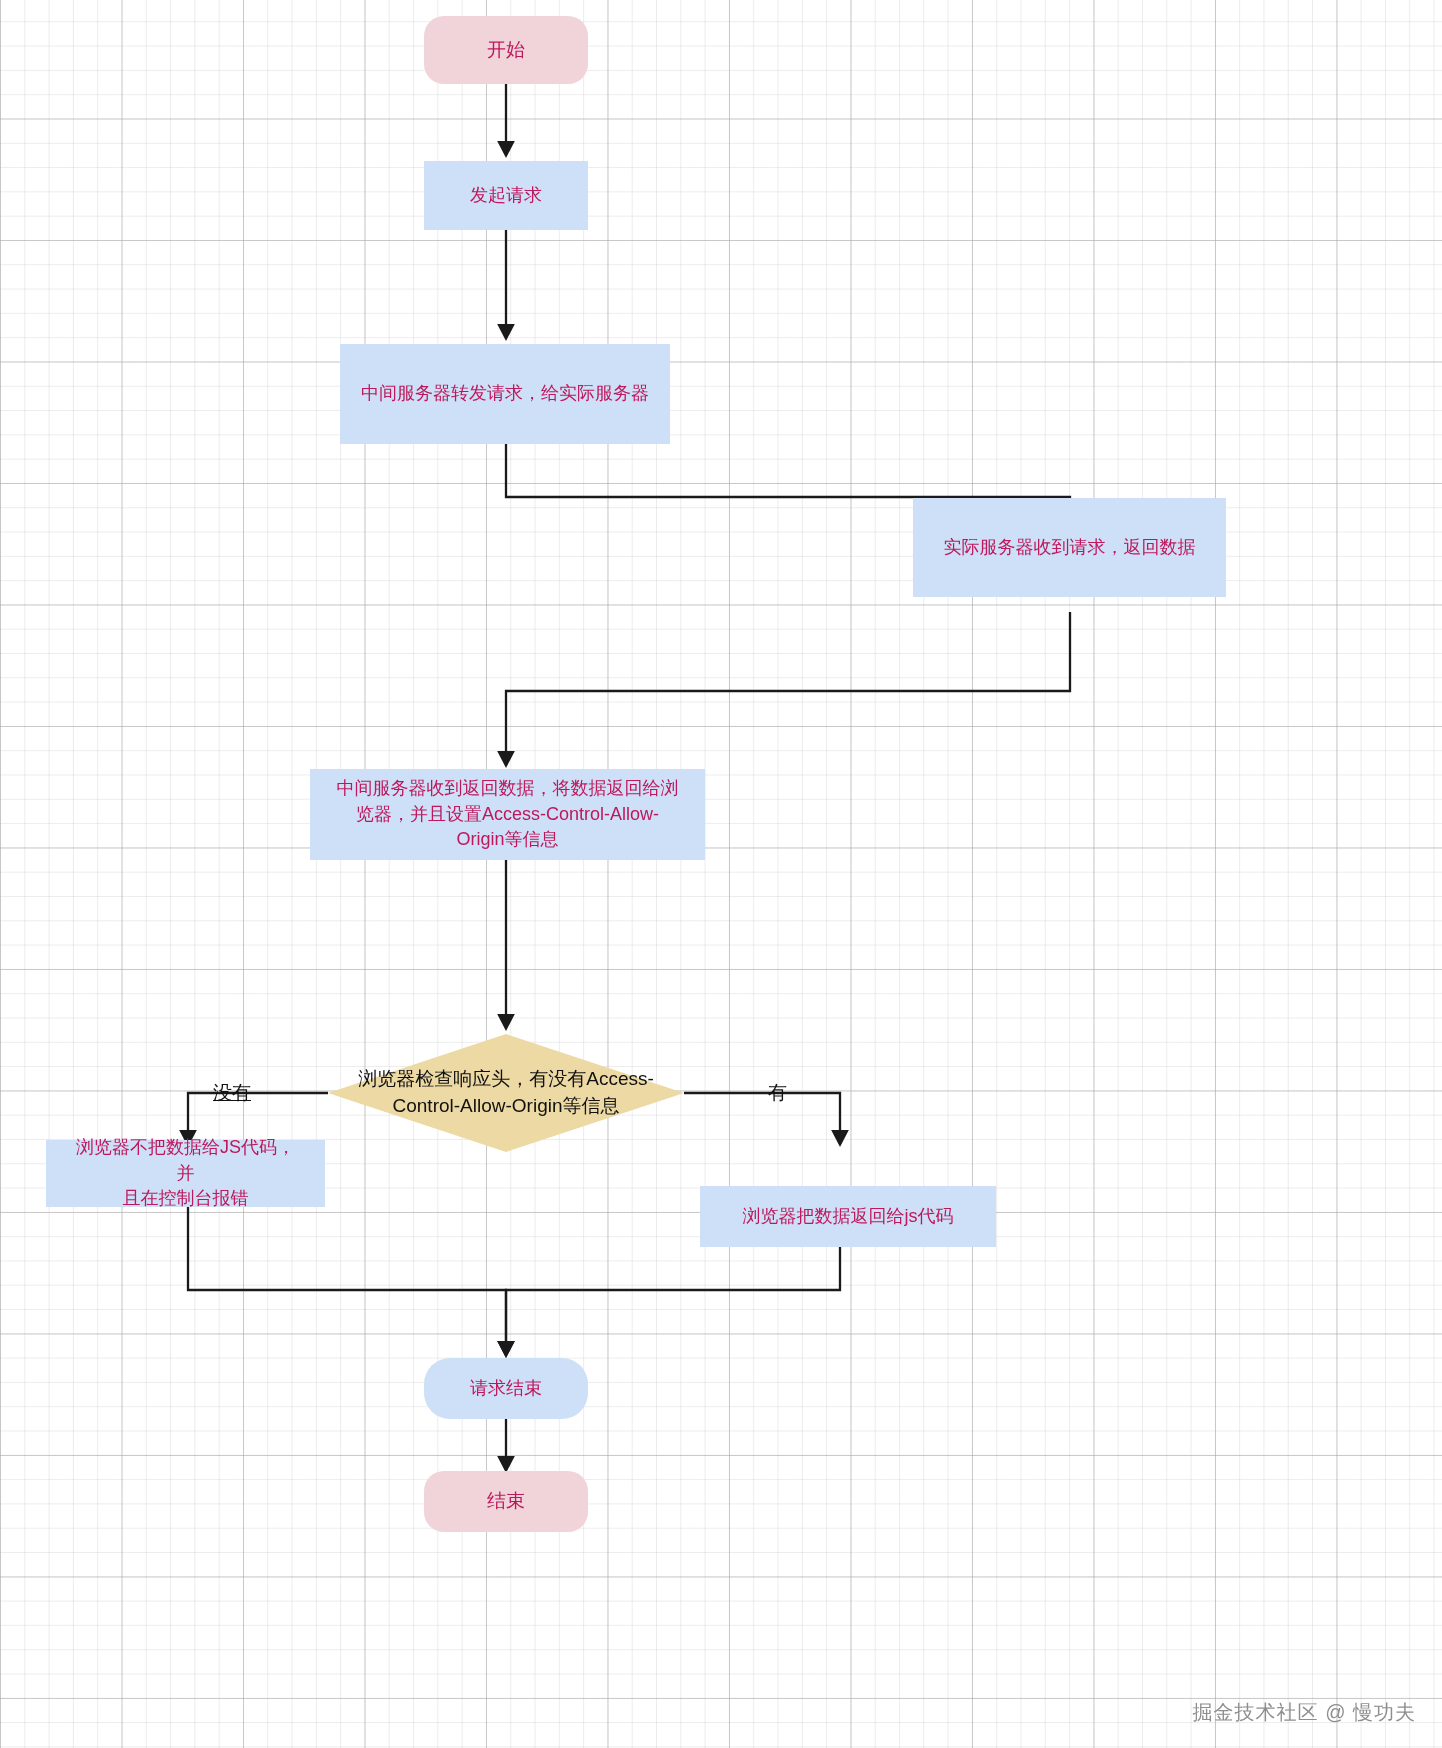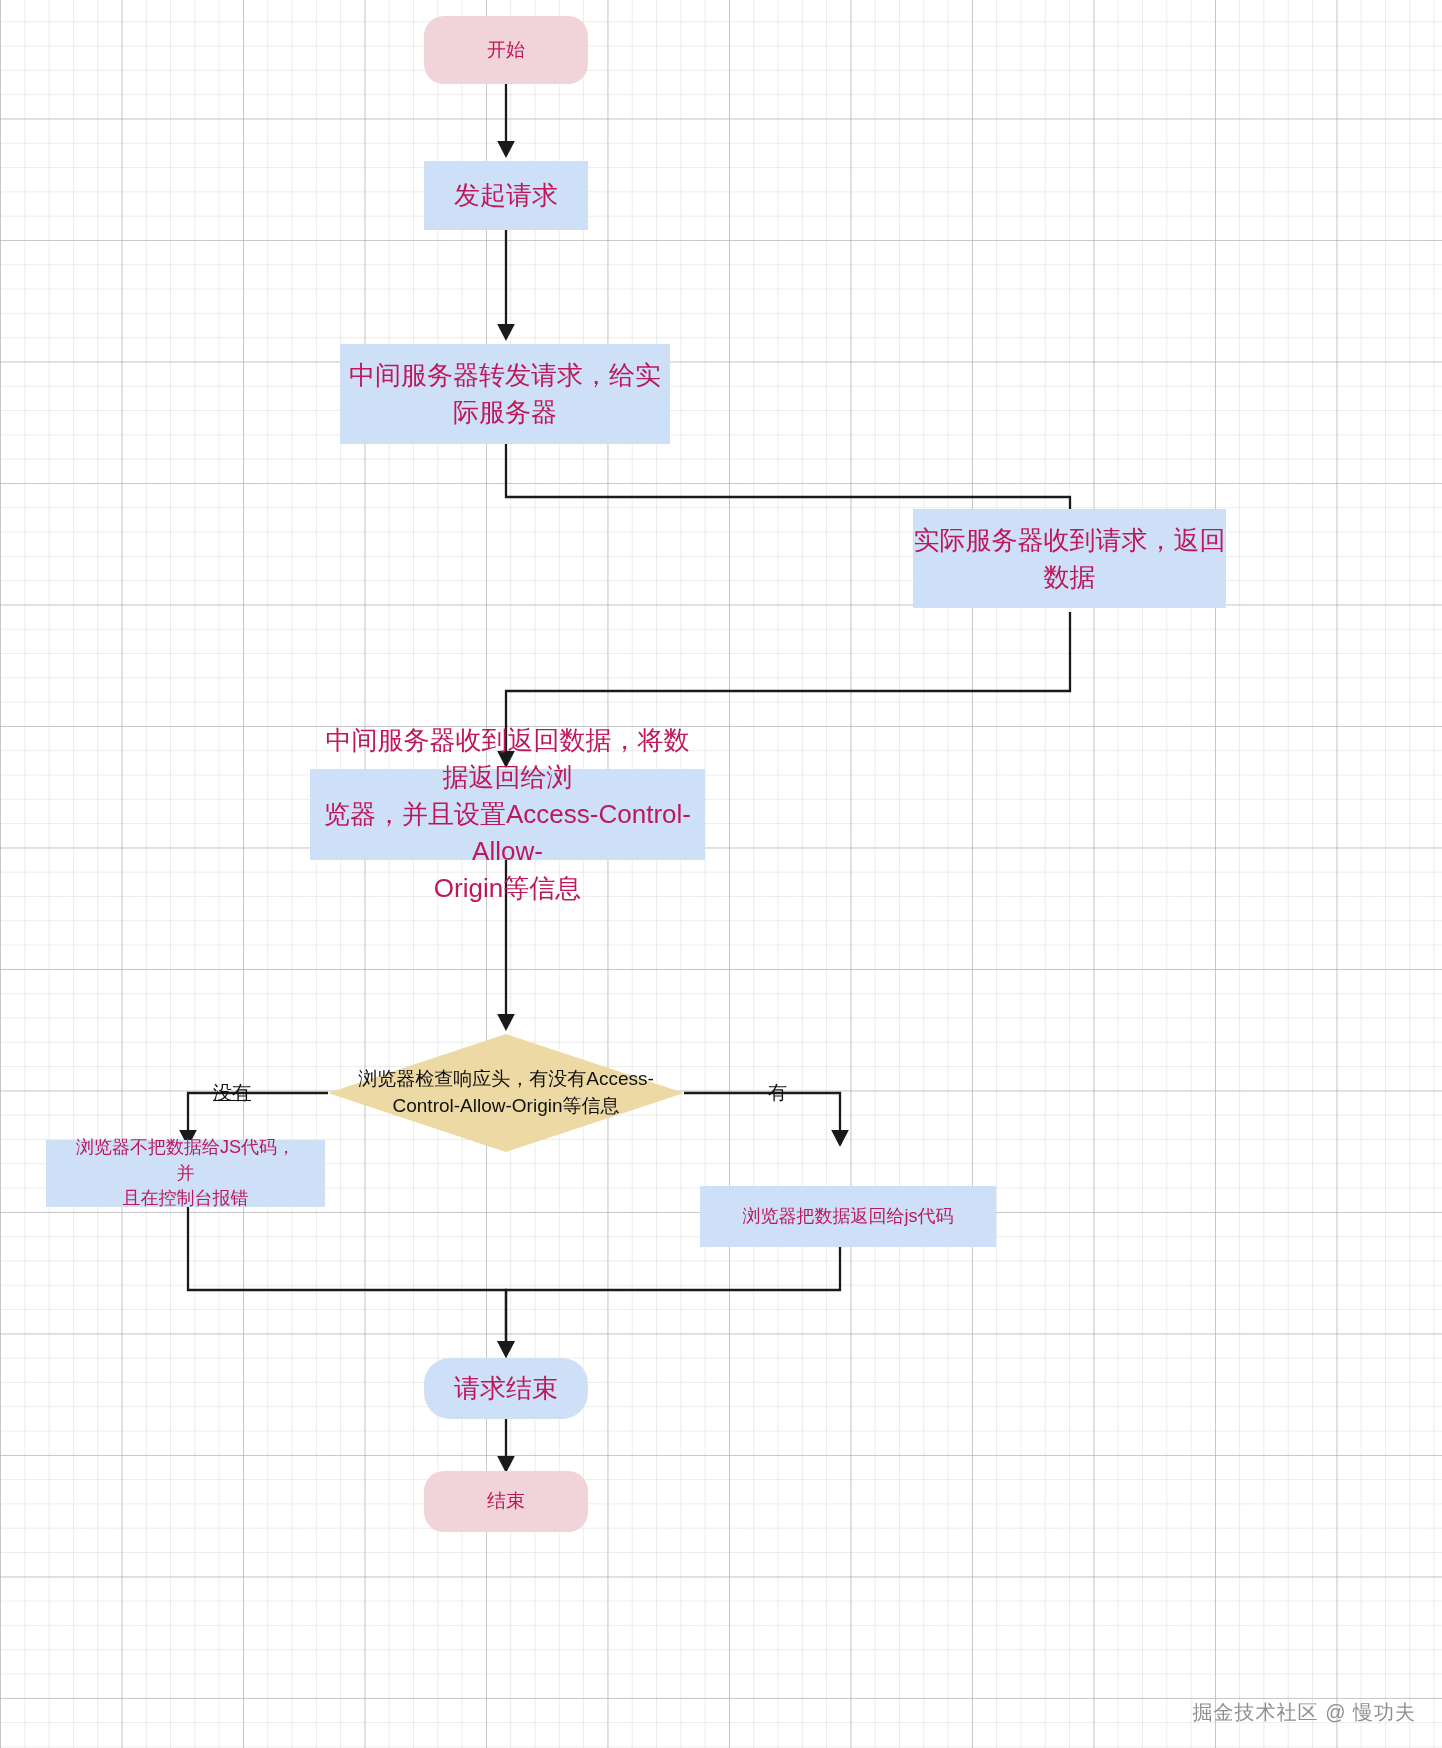--- a/index.html
+++ b/index.html
@@ -33,21 +33,21 @@
     align-items:center;
     justify-content:center;
     text-align:center;
     color:#be185d;
     line-height:1.42;
     white-space:pre-line;
     z-index:3;
   }
   .proc{
     background:#cde0f7;
-    font-size:26px;
+    font-size:18px;
   }
   .term{
     background:#f0d4da;
     border-radius:20px;
     font-size:19px;
   }
   .diamond-wrap{
     position:absolute;
     z-index:2;
   }
@@ -126,21 +126,21 @@
   </div>
 
   <div class="node proc" style="left:424px;top:161px;width:164px;height:69px;">
     <span>发起请求</span>
   </div>
 
   <div class="node proc" style="left:340px;top:344px;width:330px;height:100px;">
     <span>中间服务器转发请求，给实际服务器</span>
   </div>
 
-  <div class="node proc" style="left:913px;top:509px;width:313px;height:99px;">
+  <div class="node proc" style="left:913px;top:498px;width:313px;height:99px;">
     <span>实际服务器收到请求，返回数据</span>
   </div>
 
   <div class="node proc" style="left:310px;top:769px;width:395px;height:91px;padding:0 12px;">
     <span>中间服务器收到返回数据，将数据返回给浏
 览器，并且设置Access-Control-Allow-
 Origin等信息</span>
   </div>
 
   <div class="diamond-wrap" style="left:328px;top:1034px;width:356px;height:118px;">

